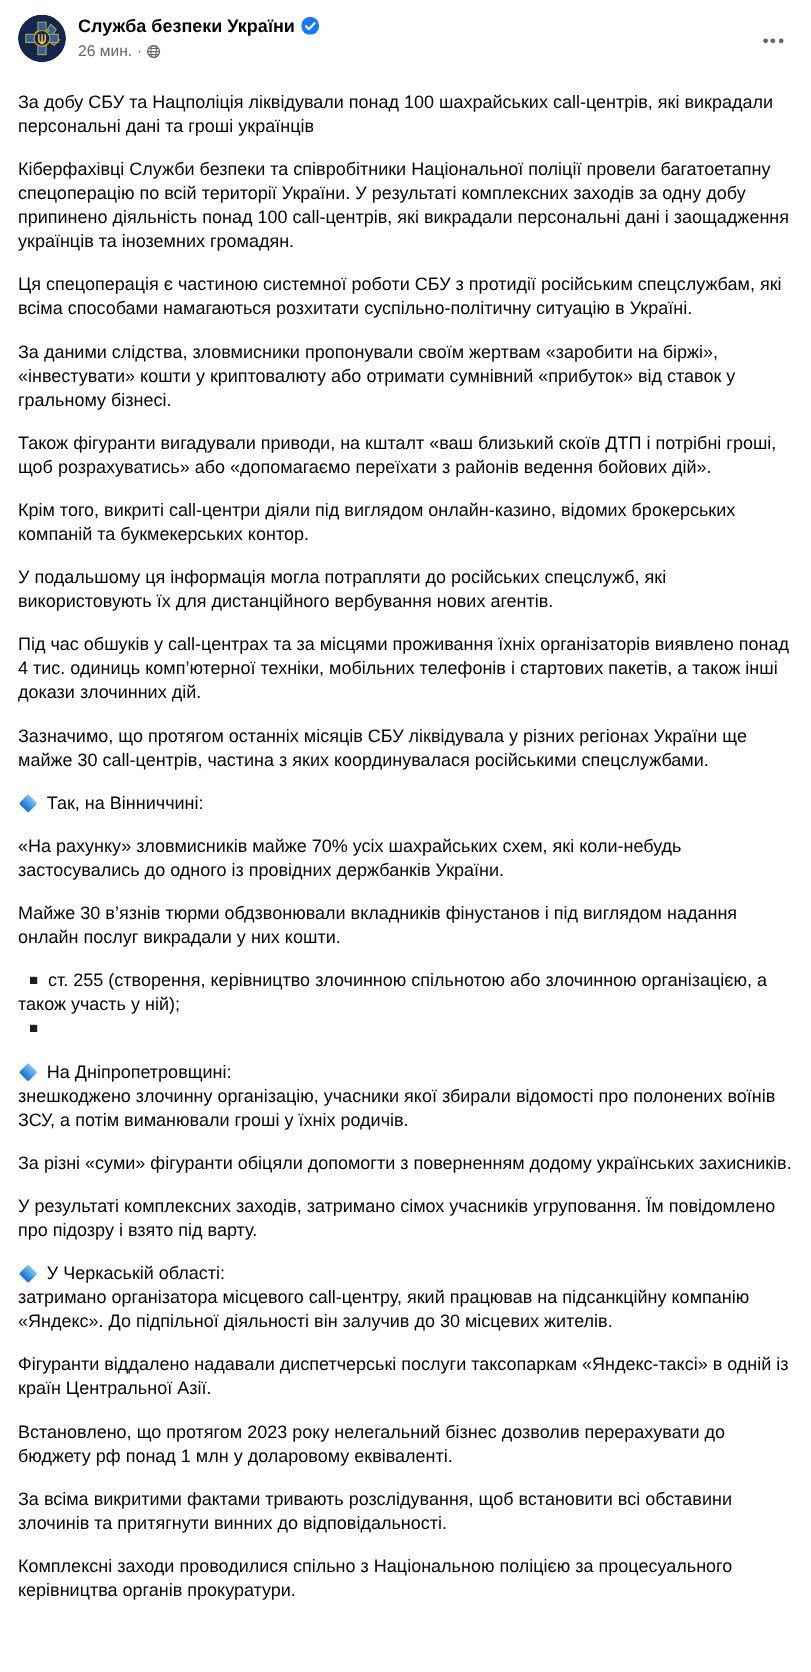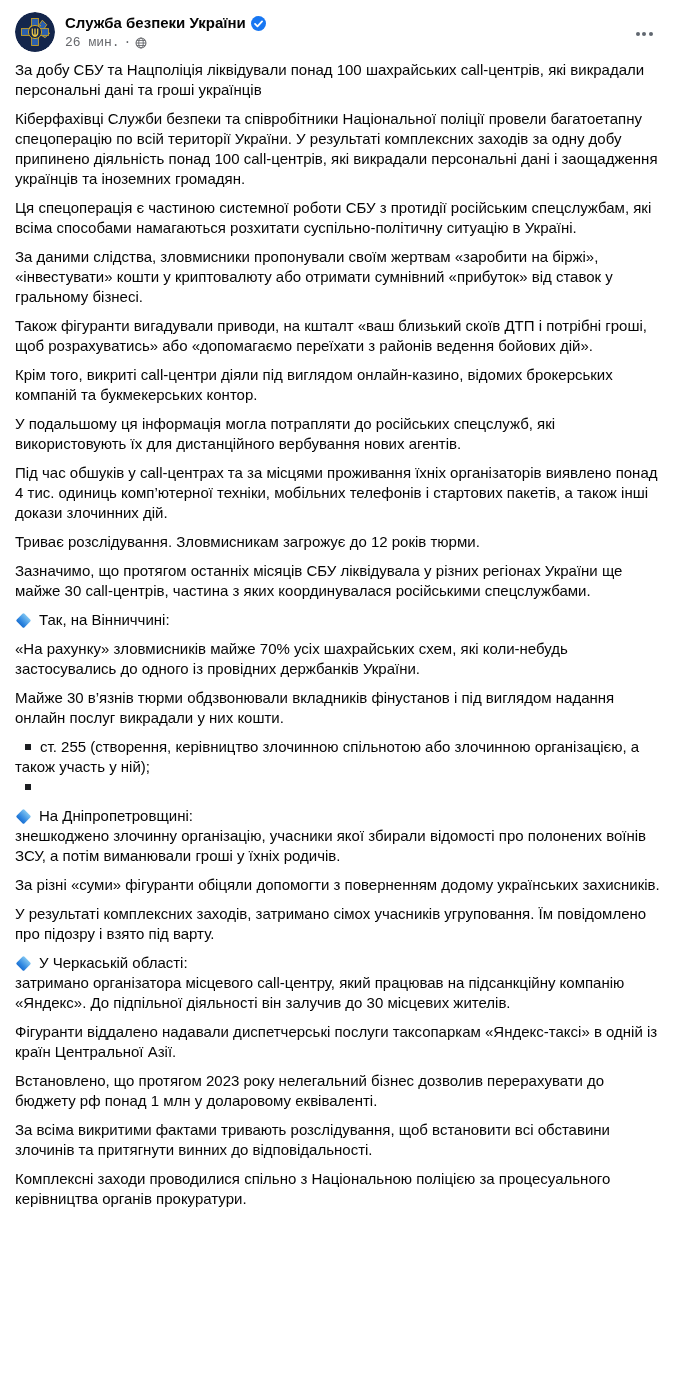--- a/index.html
+++ b/index.html
@@ -9,31 +9,31 @@
     color:#050505;
     -webkit-font-smoothing:antialiased;
   }
   .post-card{width:676px;background:#fff;position:relative;}
 
   
   .post-header{display:flex;align-items:flex-start;padding:12px 16px 4px 15px;}
   .avatar{width:40px;height:40px;border-radius:50%;overflow:hidden;flex:0 0 40px;cursor:pointer;display:block;}
   .avatar svg{display:block;}
   .header-text{margin-left:10px;flex:1;min-width:0;padding-top:1px;}
-  .name-row{display:flex;align-items:center;gap:5px;}
+  .name-row{display:flex;gap:5px;}
   .page-name{font-weight:700;font-size:15px;line-height:20px;color:#050505;cursor:pointer;white-space:nowrap;}
   .verified{flex:0 0 auto;margin-top:1px;}
-  .meta-row{display:flex;align-items:center;gap:4px;font-size:13px;line-height:17px;color:#65676b;margin-top:1px;font-family:Liberation Mono, monospace;}
+  .meta-row{display:flex;align-items:center;gap:4px;font-size:13px;line-height:17px;color:#65676b;margin-top:1px;}
   .timestamp{cursor:pointer;}
   .more-btn{width:32px;height:32px;border-radius:50%;display:flex;align-items:center;justify-content:center;gap:2.5px;cursor:pointer;margin-top:6px;flex:0 0 32px;}
   .more-btn i{width:4px;height:4px;border-radius:50%;background:#606770;display:block;}
 
   
   .post-body{padding:4px 16px 16px 15px;font-size:15px;line-height:20px;color:#050505;}
-  .para{margin:0 0 9px 0;}
+  .para{margin:16px 0 9px 0;}
   .para:last-child{margin-bottom:0;}
   .line{min-height:20px;}
   .bullet-line{text-indent:10px;}
   .sq{display:inline-block;width:6px;height:6px;background:#1c1e21;margin-right:9px;vertical-align:2px;text-indent:0;}
   .diamond{
     display:inline-block;width:11px;height:11px;border-radius:1.5px;
     background:linear-gradient(180deg,#7fc5f2 0%,#2e86e0 70%,#1b6fd0 100%);
     transform:rotate(45deg);
     margin:0 10px 0 3px;vertical-align:-1px;
   }
@@ -102,21 +102,20 @@
       <div class="para">
         <div class="line">Крім того, викриті call-центри діяли під виглядом онлайн-казино, відомих брокерських компаній та букмекерських контор.</div>
       </div>
       <div class="para">
         <div class="line">У подальшому ця інформація могла потрапляти до російських спецслужб, які використовують їх для дистанційного вербування нових агентів.</div>
       </div>
       <div class="para">
         <div class="line">Під час обшуків у call-центрах та за місцями проживання їхніх організаторів виявлено понад 4 тис. одиниць комп’ютерної техніки, мобільних телефонів і стартових пакетів, а також інші докази злочинних дій.</div>
       </div>
       <div class="para">
-        <div class="line">Триває розслідування. Зловмисникам загрожує до 12 років тюрми.</div>
       </div>
       <div class="para">
         <div class="line">Зазначимо, що протягом останніх місяців СБУ ліквідувала у різних регіонах України ще майже 30 call-центрів, частина з яких координувалася російськими спецслужбами.</div>
       </div>
       <div class="para">
         <div class="line"><span class="diamond"></span><span>Так, на Вінниччині:</span></div>
       </div>
       <div class="para">
         <div class="line">«На рахунку» зловмисників майже 70% усіх шахрайських схем, які коли-небудь застосувались до одного із провідних держбанків України.</div>
       </div>

